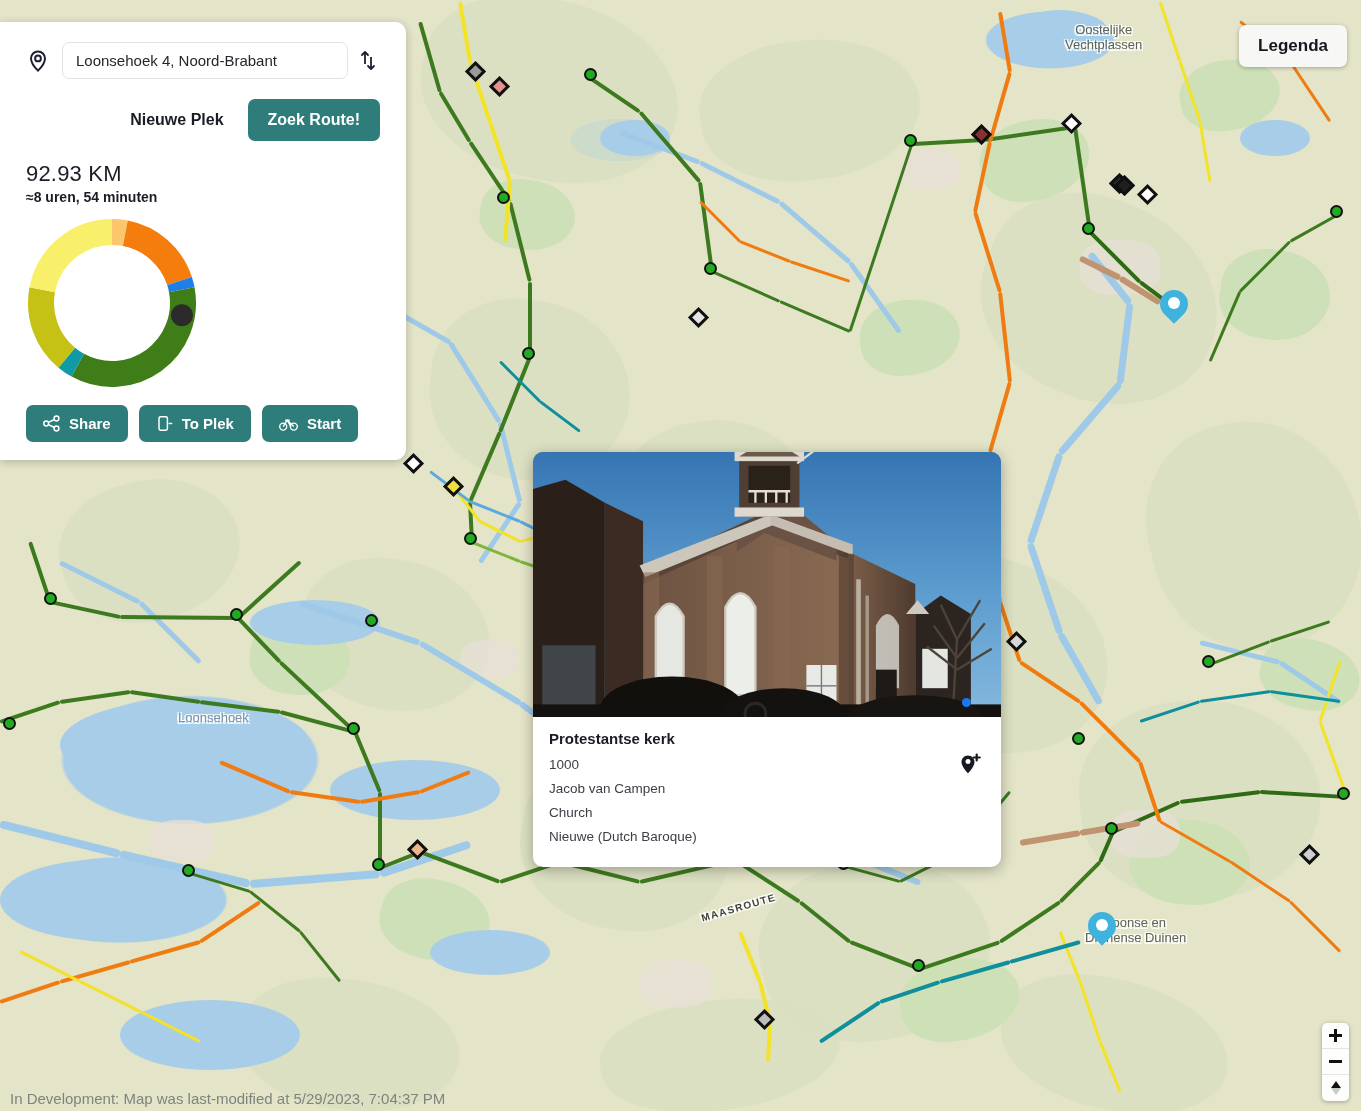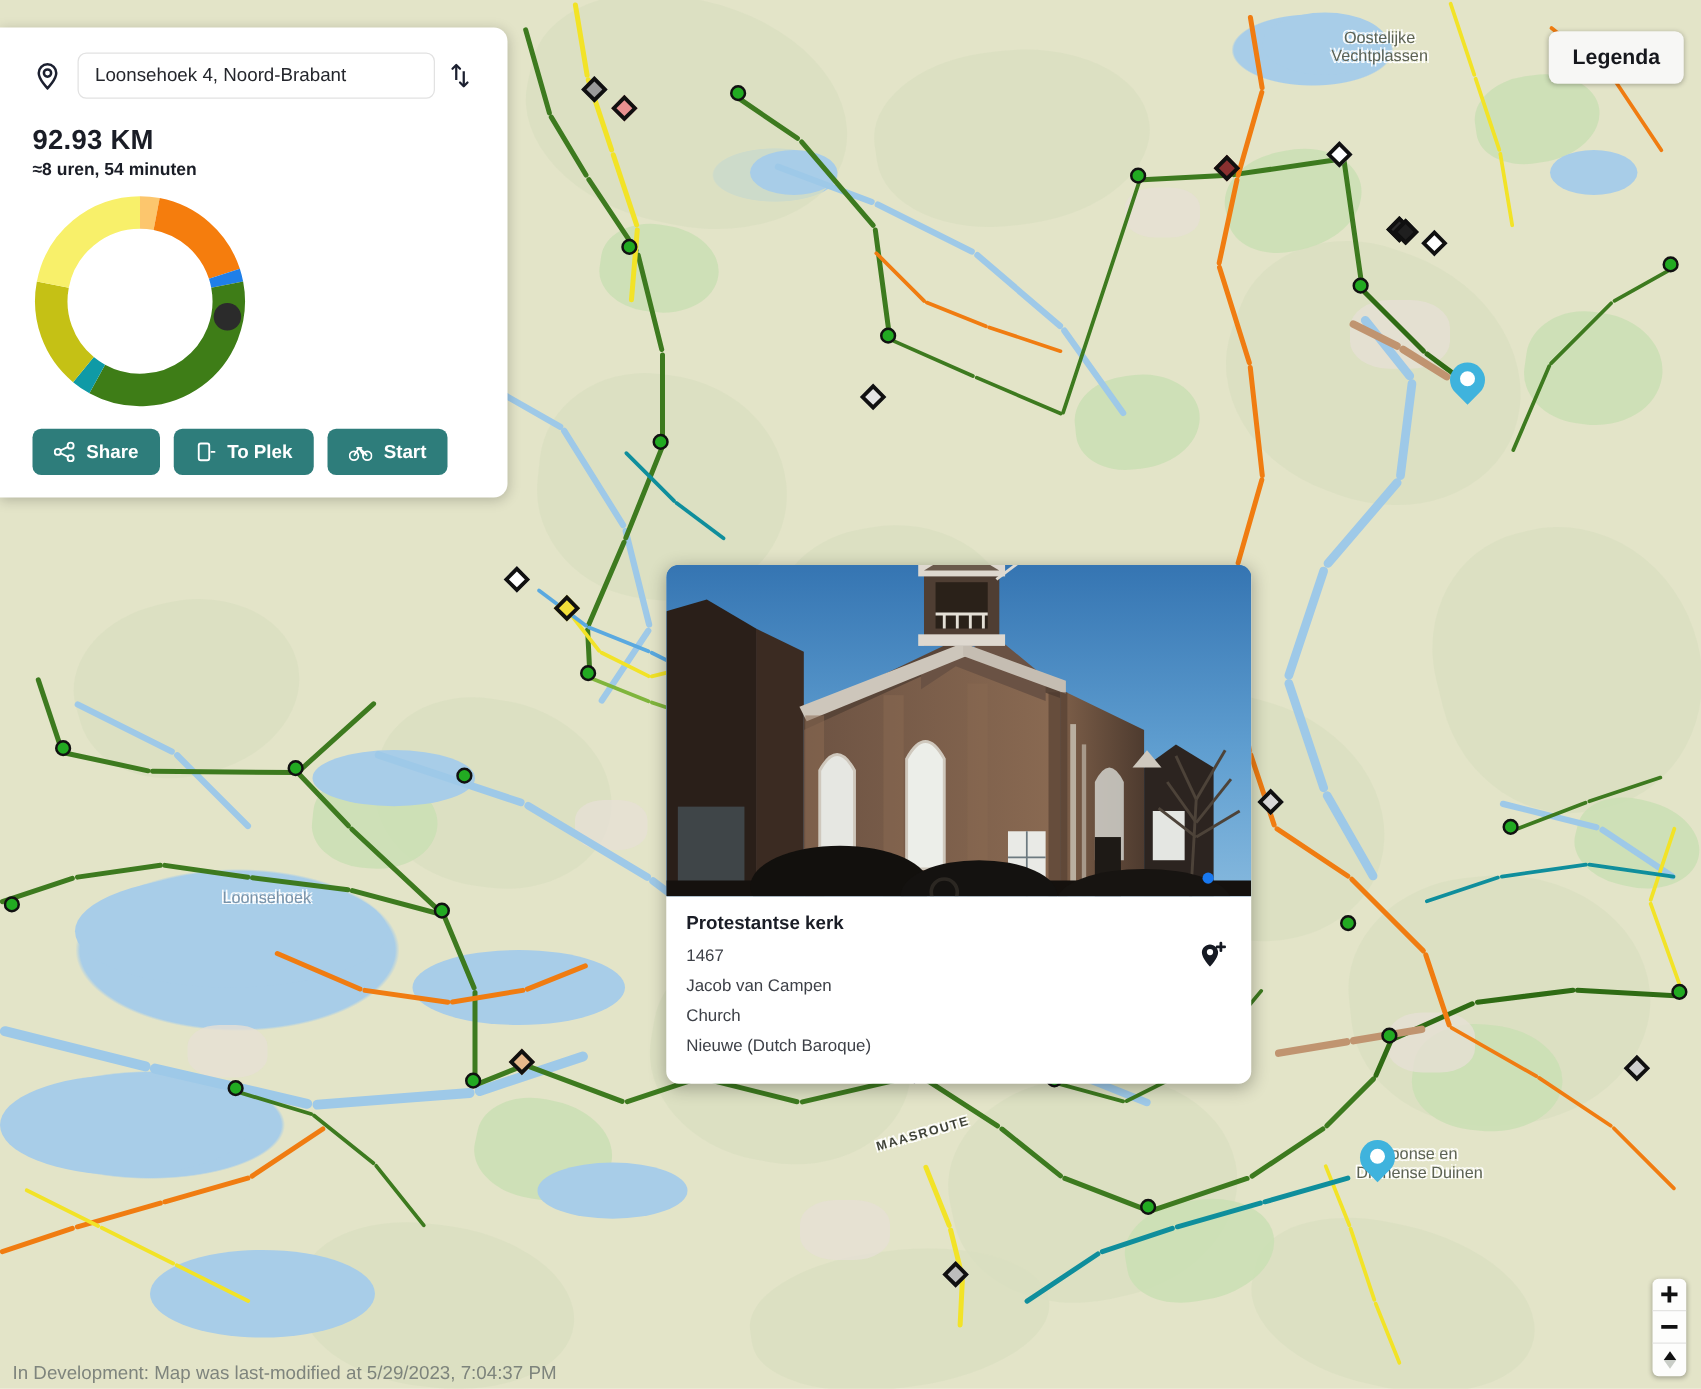--- a/index.html
+++ b/index.html
@@ -267,21 +267,21 @@
     padding: 12px 20px;
     font-size: 16px;
     font-weight: bold;
     cursor: pointer;
     font-family: "Liberation Sans", sans-serif;
   }
 
   .distance {
     margin-top: 20px;
     font-size: 22px;
-    font-weight: bold;
+    font-weight: normal;
     color: #1a1d26;
     letter-spacing: .2px;
   }
   .duration {
     font-size: 14px;
     font-weight: bold;
     color: #1a1d26;
     margin-top: 2px;
   }
 
@@ -674,20 +674,24 @@
       <button id="swap-btn">
         <svg width="20" height="26" viewBox="0 0 20 26">
           <line x1="7" y1="4" x2="7" y2="16" stroke="#1c2030" stroke-width="1.8"></line>
           <polyline points="4,7 7,4 10,7" fill="none" stroke="#1c2030" stroke-width="1.8" stroke-linecap="round" stroke-linejoin="round"></polyline>
           <line x1="13" y1="9" x2="13" y2="21" stroke="#1c2030" stroke-width="1.8"></line>
           <polyline points="10,18 13,21 16,18" fill="none" stroke="#1c2030" stroke-width="1.8" stroke-linecap="round" stroke-linejoin="round"></polyline>
         </svg>
       </button>
     </div>
 
+    <div class="panel-actions">
+      <button id="new-place-btn">Nieuwe Plek</button>
+      <button id="search-route-btn">Zoek Route!</button>
+    </div>
 
     <div class="distance">92.93 KM</div>
     <div class="duration">≈8 uren, 54 minuten</div>
 
     <div id="donut-wrap">
       <svg id="donut-svg" width="172" height="172" viewBox="0 0 172 172">
           <path d="M 86 15 A 71 71 0 0 1 99.30407333558644 16.257605198263107" stroke="#fcc66d" stroke-width="26" fill="none"></path>
           <path d="M 99.30407333558644 16.257605198263107 A 71 71 0 0 1 153.52501265695588 64.05979339937873" stroke="#f57d0d" stroke-width="26" fill="none"></path>
           <path d="M 153.52501265695588 64.05979339937873 A 71 71 0 0 1 155.7423948017369 72.69592666441355" stroke="#1f7fe8" stroke-width="26" fill="none"></path>
           <path d="M 155.7423948017369 72.69592666441355 A 71 71 0 0 1 51.79548913877823 148.21777428311432" stroke="#3e7d17" stroke-width="26" fill="none"></path>
@@ -815,21 +819,21 @@
         <ellipse cx="120" cy="240" rx="62" ry="28" fill="#12100d"></ellipse>
         <ellipse cx="216" cy="246" rx="54" ry="24" fill="#141210"></ellipse>
         <ellipse cx="330" cy="250" rx="60" ry="22" fill="#171411"></ellipse>
 
         <circle cx="192" cy="244" r="9" fill="none" stroke="#2b2722" stroke-width="2.5"></circle>
       </svg>
       <div id="carousel-dot"></div>
     </div>
     <div id="poi-body">
       <div id="poi-title">Protestantse kerk</div>
-      <div class="poi-line">1467</div>
+      <div class="poi-line">1000</div>
       <div class="poi-line">Jacob van Campen</div>
       <div class="poi-line">Church</div>
       <div class="poi-line">Nieuwe (Dutch Baroque)</div>
       <button id="add-poi-btn">
         <svg width="26" height="26" viewBox="0 0 26 26">
           <path d="M11 4.5c-3.6 0-6.5 2.9-6.5 6.5 0 4.9 6.5 11.2 6.5 11.2s6.5-6.3 6.5-11.2c0-3.6-2.9-6.5-6.5-6.5z" fill="#161a23"></path>
           <circle cx="11" cy="10.6" r="2.5" fill="#fff"></circle>
           <rect x="18.6" y="2.4" width="2.2" height="8.2" rx="1" fill="#161a23"></rect>
           <rect x="15.6" y="5.4" width="8.2" height="2.2" rx="1" fill="#161a23"></rect>
         </svg>

